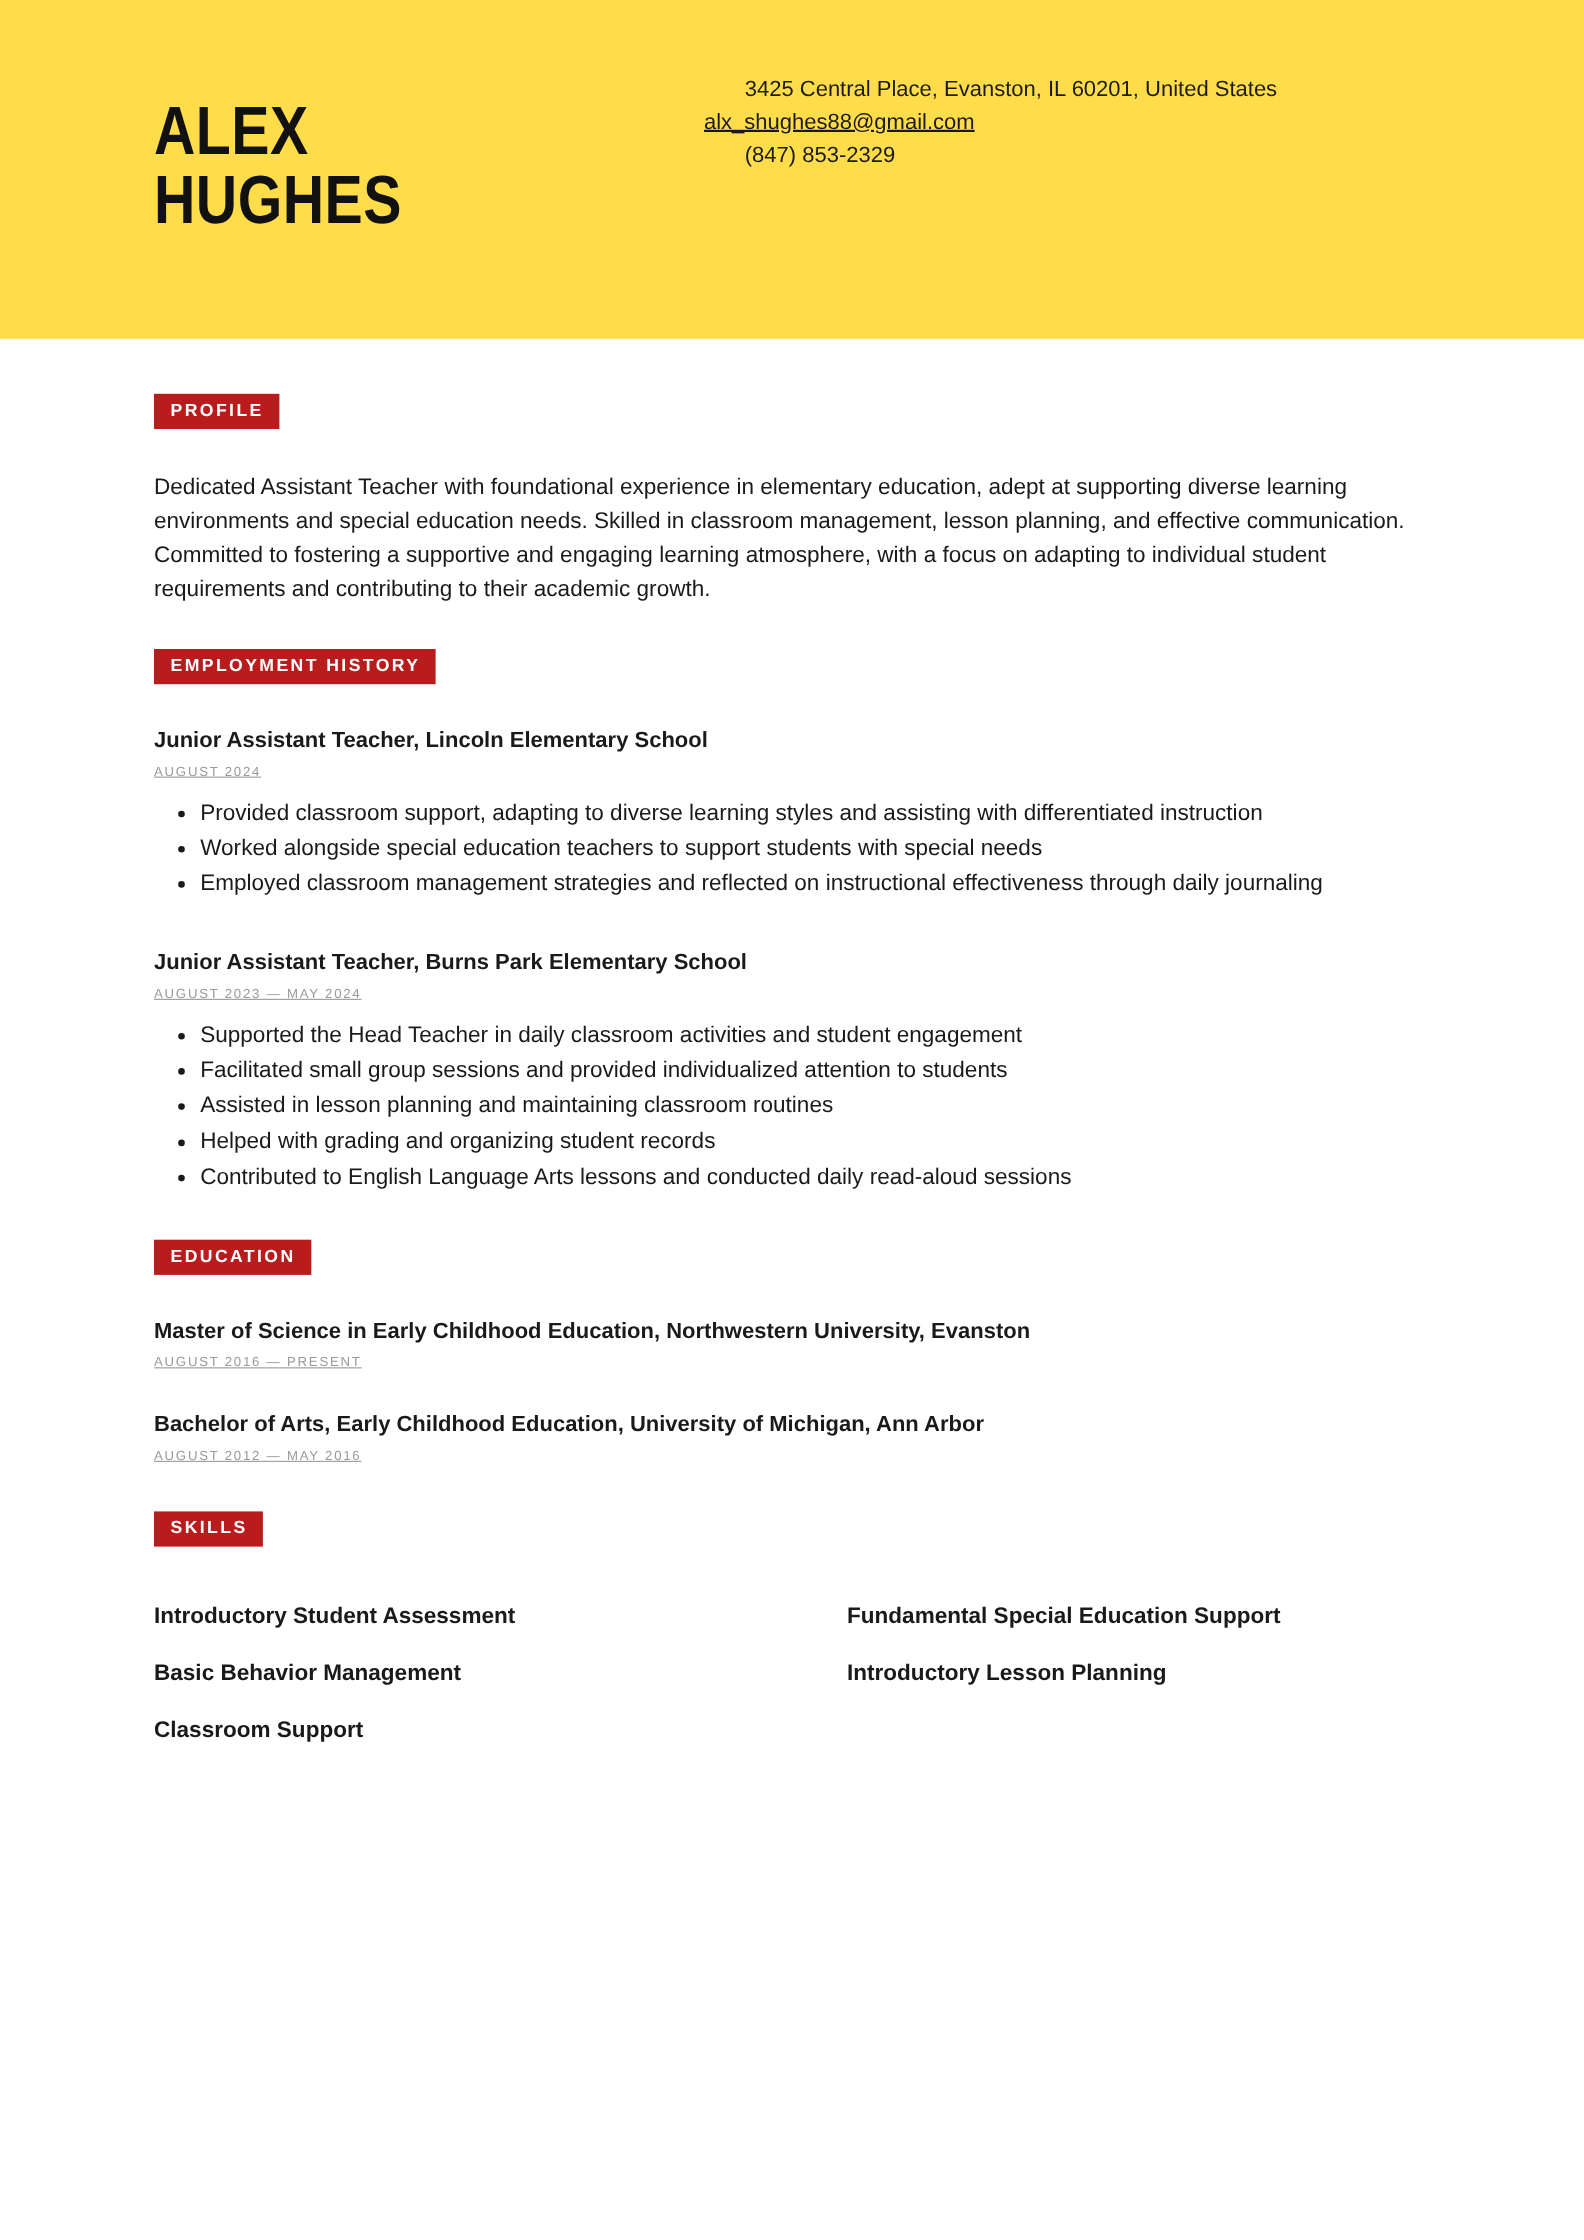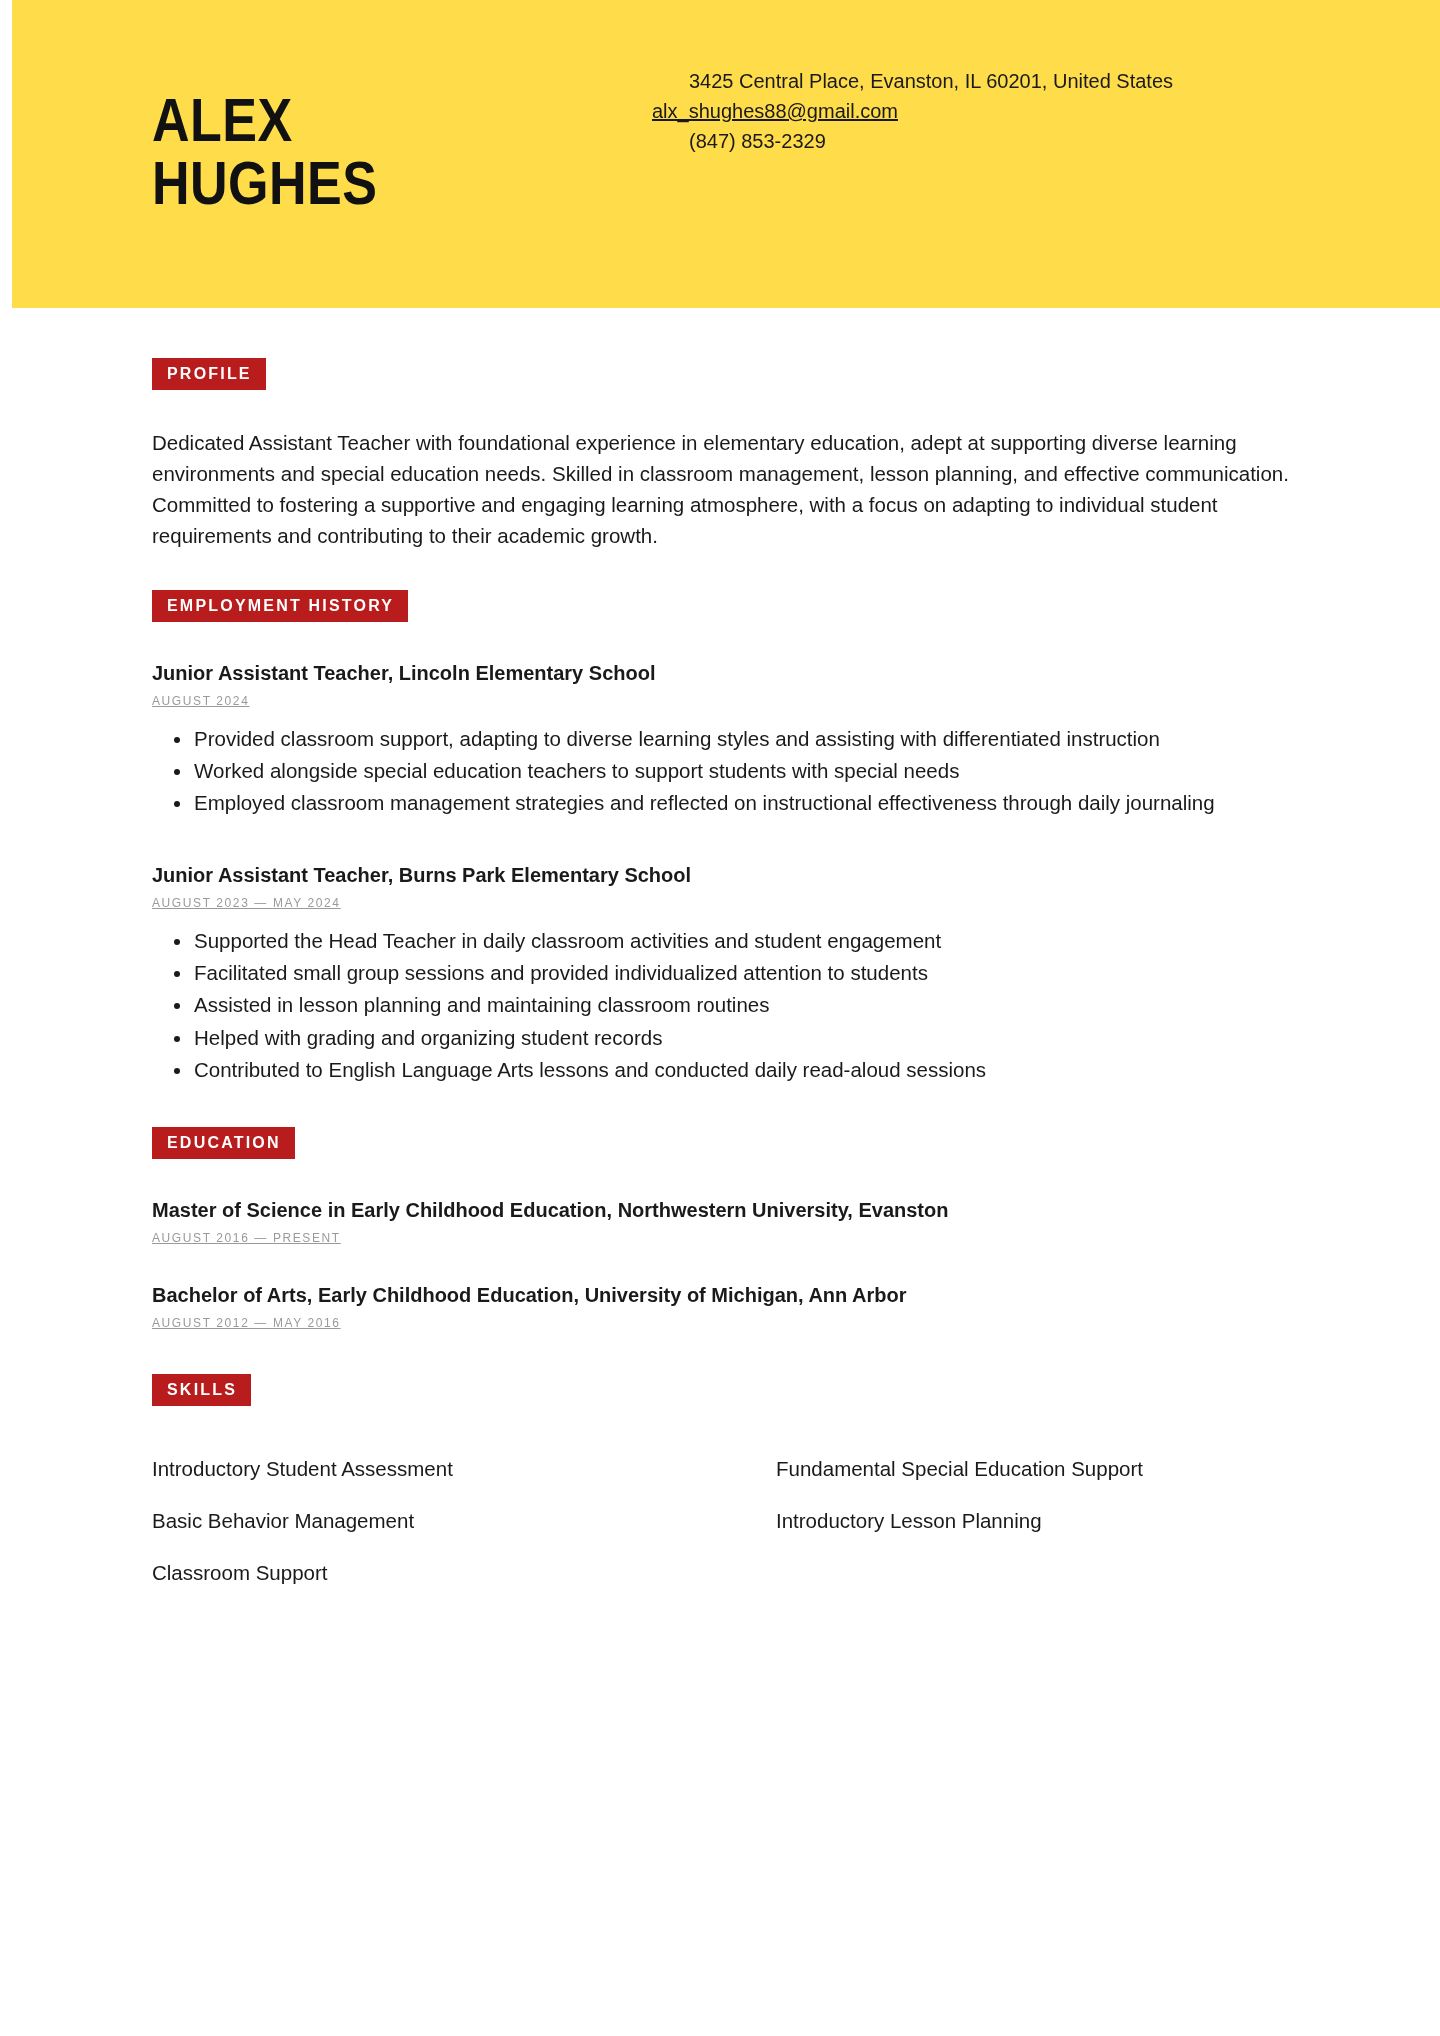--- a/index.html
+++ b/index.html
@@ -14,21 +14,20 @@
     color: #1a1a1a;
     -webkit-font-smoothing: antialiased;
   }
 
   .page {
     position: relative;
     width: 1440px;
     min-height: 2036px;
     background: #ffffff;
     overflow: hidden;
-    padding-left: 12px;
   }
 
   
   .header {
     background: #FFDC4A;
     height: 308px;
     padding: 0;
     position: relative;
   }
 
@@ -163,20 +162,21 @@
   .gap-lg { height: 34px; }
   .gap-md { height: 26px; }
 
   
   .skills-grid {
     display: grid;
     grid-template-columns: 1fr 1fr;
     column-gap: 100px;
     row-gap: 0;
     max-width: 1170px;
+    font-weight: bold;
   }
 
   .skill-item {
     font-size: 20.5px;
     line-height: 1.45;
     color: #1a1a1a;
     padding: 11px 0;
   }
 
   .skills-col { display: flex; flex-direction: column; }

